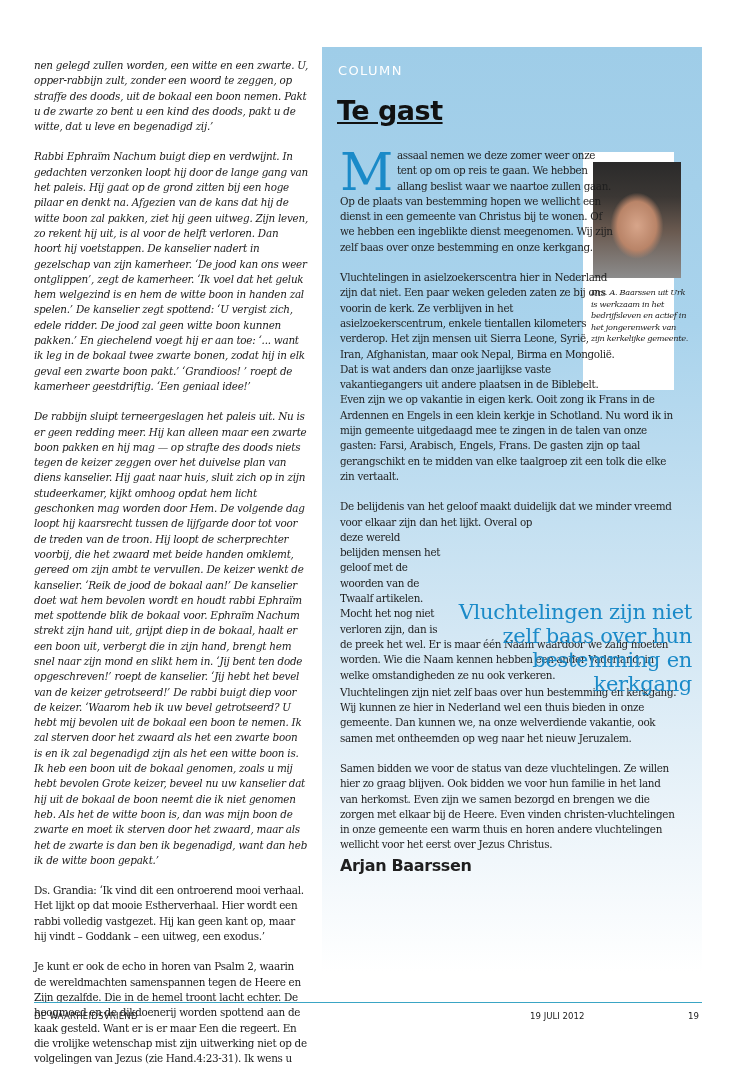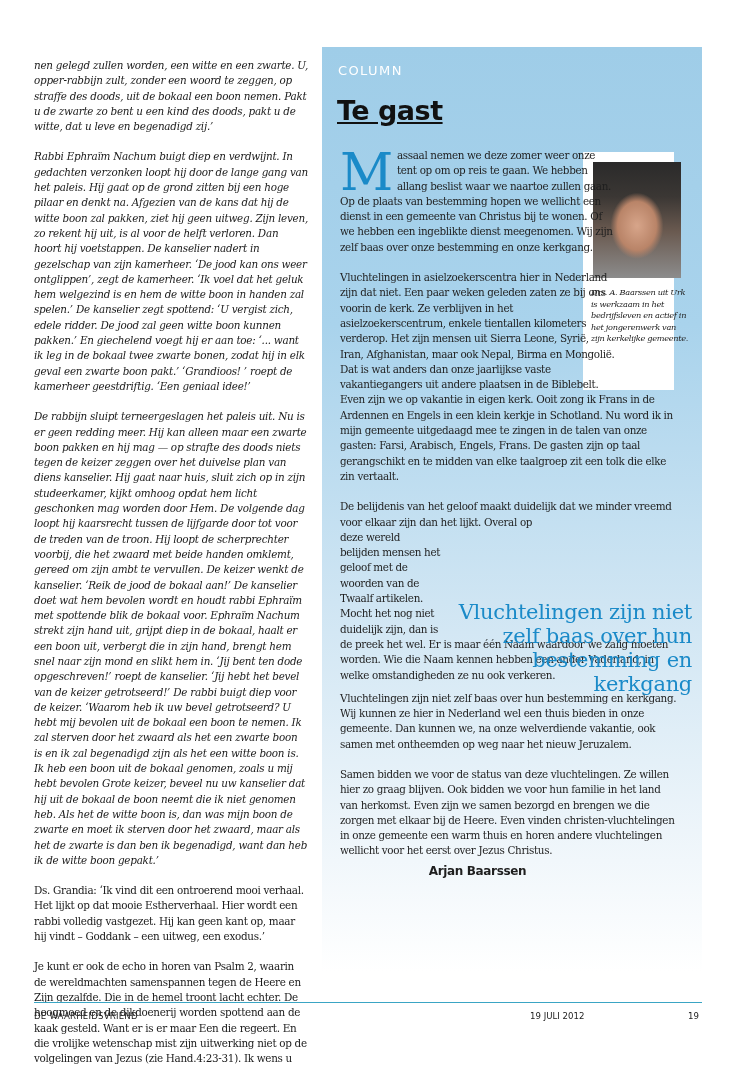--- a/index.html
+++ b/index.html
@@ -46,21 +46,21 @@
   }
   .caption {
     position: absolute; left: 8px; top: 135px; width: 98px;
     font-family: "DejaVu Serif", serif; font-style: italic; font-size: 8.2px; line-height: 11.6px; letter-spacing: -0.3px; color: #222;
   }
   .quote {
     position: absolute; left: 108px; top: 553px; width: 262px; text-align: right;
     font-family: "DejaVu Serif", serif; font-size: 21px; line-height: 24px; color: #1a8ac8; letter-spacing: -0.3px;
   }
   .narrow { display: block; width: 100px; }
-  .sig2 { font-family: "DejaVu Sans", sans-serif; font-weight: bold; font-size: 12px; text-align: center; margin-top: -10px; width: 275px; }
+  .sig2 { font-family: "DejaVu Sans", sans-serif; font-weight: bold; font-size: 16px; text-align: left; margin-top: -10px; width: 275px; }
 
   .footer-rule { position: absolute; left: 34px; top: 1002px; width: 668px; height: 1px; background: #3aa5c4; }
   .footer { position: absolute; top: 1011px; font-family: "DejaVu Sans", sans-serif; font-size: 8.6px; color: #222; }
   .f-left { left: 34px; letter-spacing: 0.2px; text-align: center; }
   .f-date { left: 530px; }
   .f-page { left: 688px; }
 </style>
 </head>
 <body>
 
@@ -79,23 +79,23 @@
 
   <div class="photo-box">
     <div class="photo"></div>
     <div class="caption">Drs. A. Baarssen uit Urk is werkzaam in het bedrijfsleven en actief in het jongerenwerk van zijn kerkelijke gemeente.</div>
   </div>
 
   <div class="body">
     <p><span class="dropcap">M</span><span>assaal nemen we deze zomer weer onze tent op om op reis te gaan. We hebben allang beslist waar we naartoe zullen gaan. Op de plaats van bestemming hopen we wellicht een dienst in een gemeente van Christus bij te wonen. Of we hebben een ingeblikte dienst meegenomen. Wij zijn zelf baas over onze bestemming en onze kerkgang.</span></p>
     <p style="margin-bottom:0">Vluchtelingen in asielzoekerscentra hier in Nederland zijn dat niet. Een paar weken geleden zaten ze bij ons voorin de kerk. Ze verblijven in het asielzoekerscentrum, enkele tientallen kilometers verderop. Het zijn mensen uit Sierra Leone, Syrië, Iran, Afghanistan, maar ook Nepal, Birma en Mongolië. Dat is wat anders dan onze jaarlijkse vaste vakantiegangers uit andere plaatsen in de Biblebelt.</p>
     <p class="wide">Even zijn we op vakantie in eigen kerk. Ooit zong ik Frans in de Ardennen en Engels in een klein kerkje in Schotland. Nu word ik in mijn gemeente uitgedaagd mee te zingen in de talen van onze gasten: Farsi, Arabisch, Engels, Frans. De gasten zijn op taal gerangschikt en te midden van elke taalgroep zit een tolk die elke zin vertaalt.</p>
-    <p class="wide" style="margin-bottom:8px">
+    <p class="wide" style="margin-bottom:2px">
       <span>De belijdenis van het geloof maakt duidelijk dat we minder vreemd voor elkaar zijn dan het lijkt. Overal op</span>
-      <span class="narrow">deze wereld belijden mensen het geloof met de woorden van de Twaalf artikelen. Mocht het nog niet duidelijk zijn, dan is</span>
+      <span class="narrow">deze wereld belijden mensen het geloof met de woorden van de Twaalf artikelen. Mocht het nog niet verloren zijn, dan is</span>
       <span>de preek het wel. Er is maar één Naam waardoor we zalig moeten worden. Wie die Naam kennen hebben een ander Vaderland, in welke omstandigheden ze nu ook verkeren.</span>
     </p>
     <p class="wide">Vluchtelingen zijn niet zelf baas over hun bestemming en kerkgang. Wij kunnen ze hier in Nederland wel een thuis bieden in onze gemeente. Dan kunnen we, na onze welverdiende vakantie, ook samen met ontheemden op weg naar het nieuw Jeruzalem.</p>
     <p class="wide">Samen bidden we voor de status van deze vluchtelingen. Ze willen hier zo graag blijven. Ook bidden we voor hun familie in het land van herkomst. Even zijn we samen bezorgd en brengen we die zorgen met elkaar bij de Heere. Even vinden christen-vluchtelingen in onze gemeente een warm thuis en horen andere vluchtelingen wellicht voor het eerst over Jezus Christus.</p>
     <div class="sig2">Arjan Baarssen</div>
   </div>
 
   <div class="quote">Vluchtelingen zijn niet zelf baas over hun bestemming en kerkgang</div>
 </div>
 

